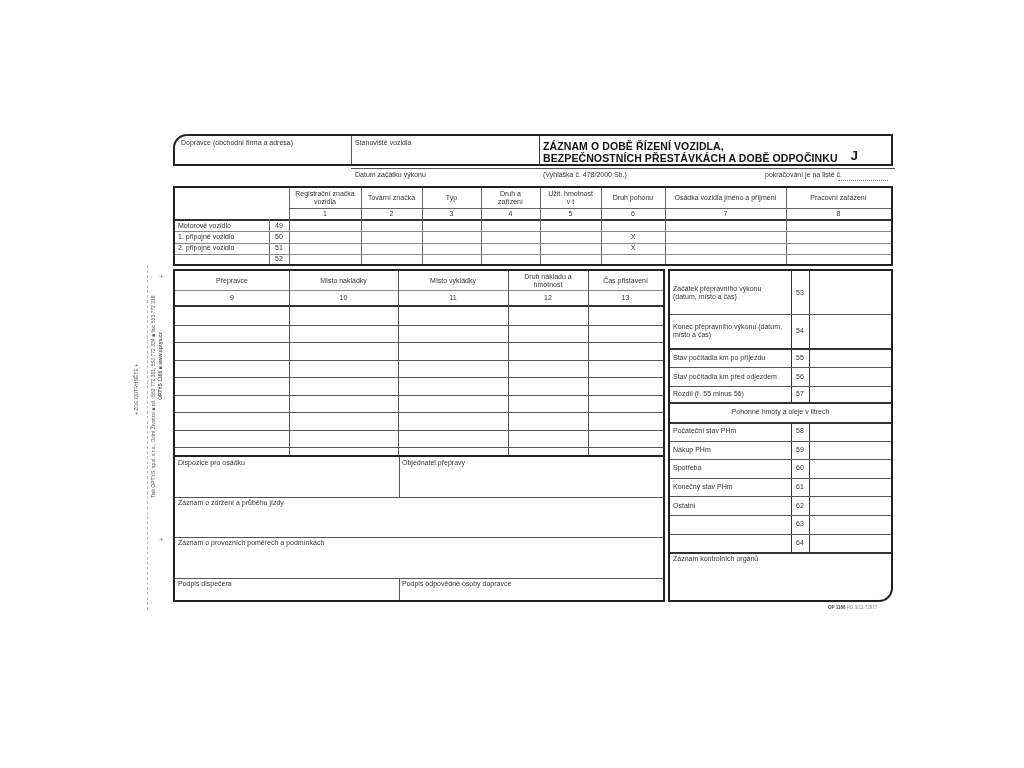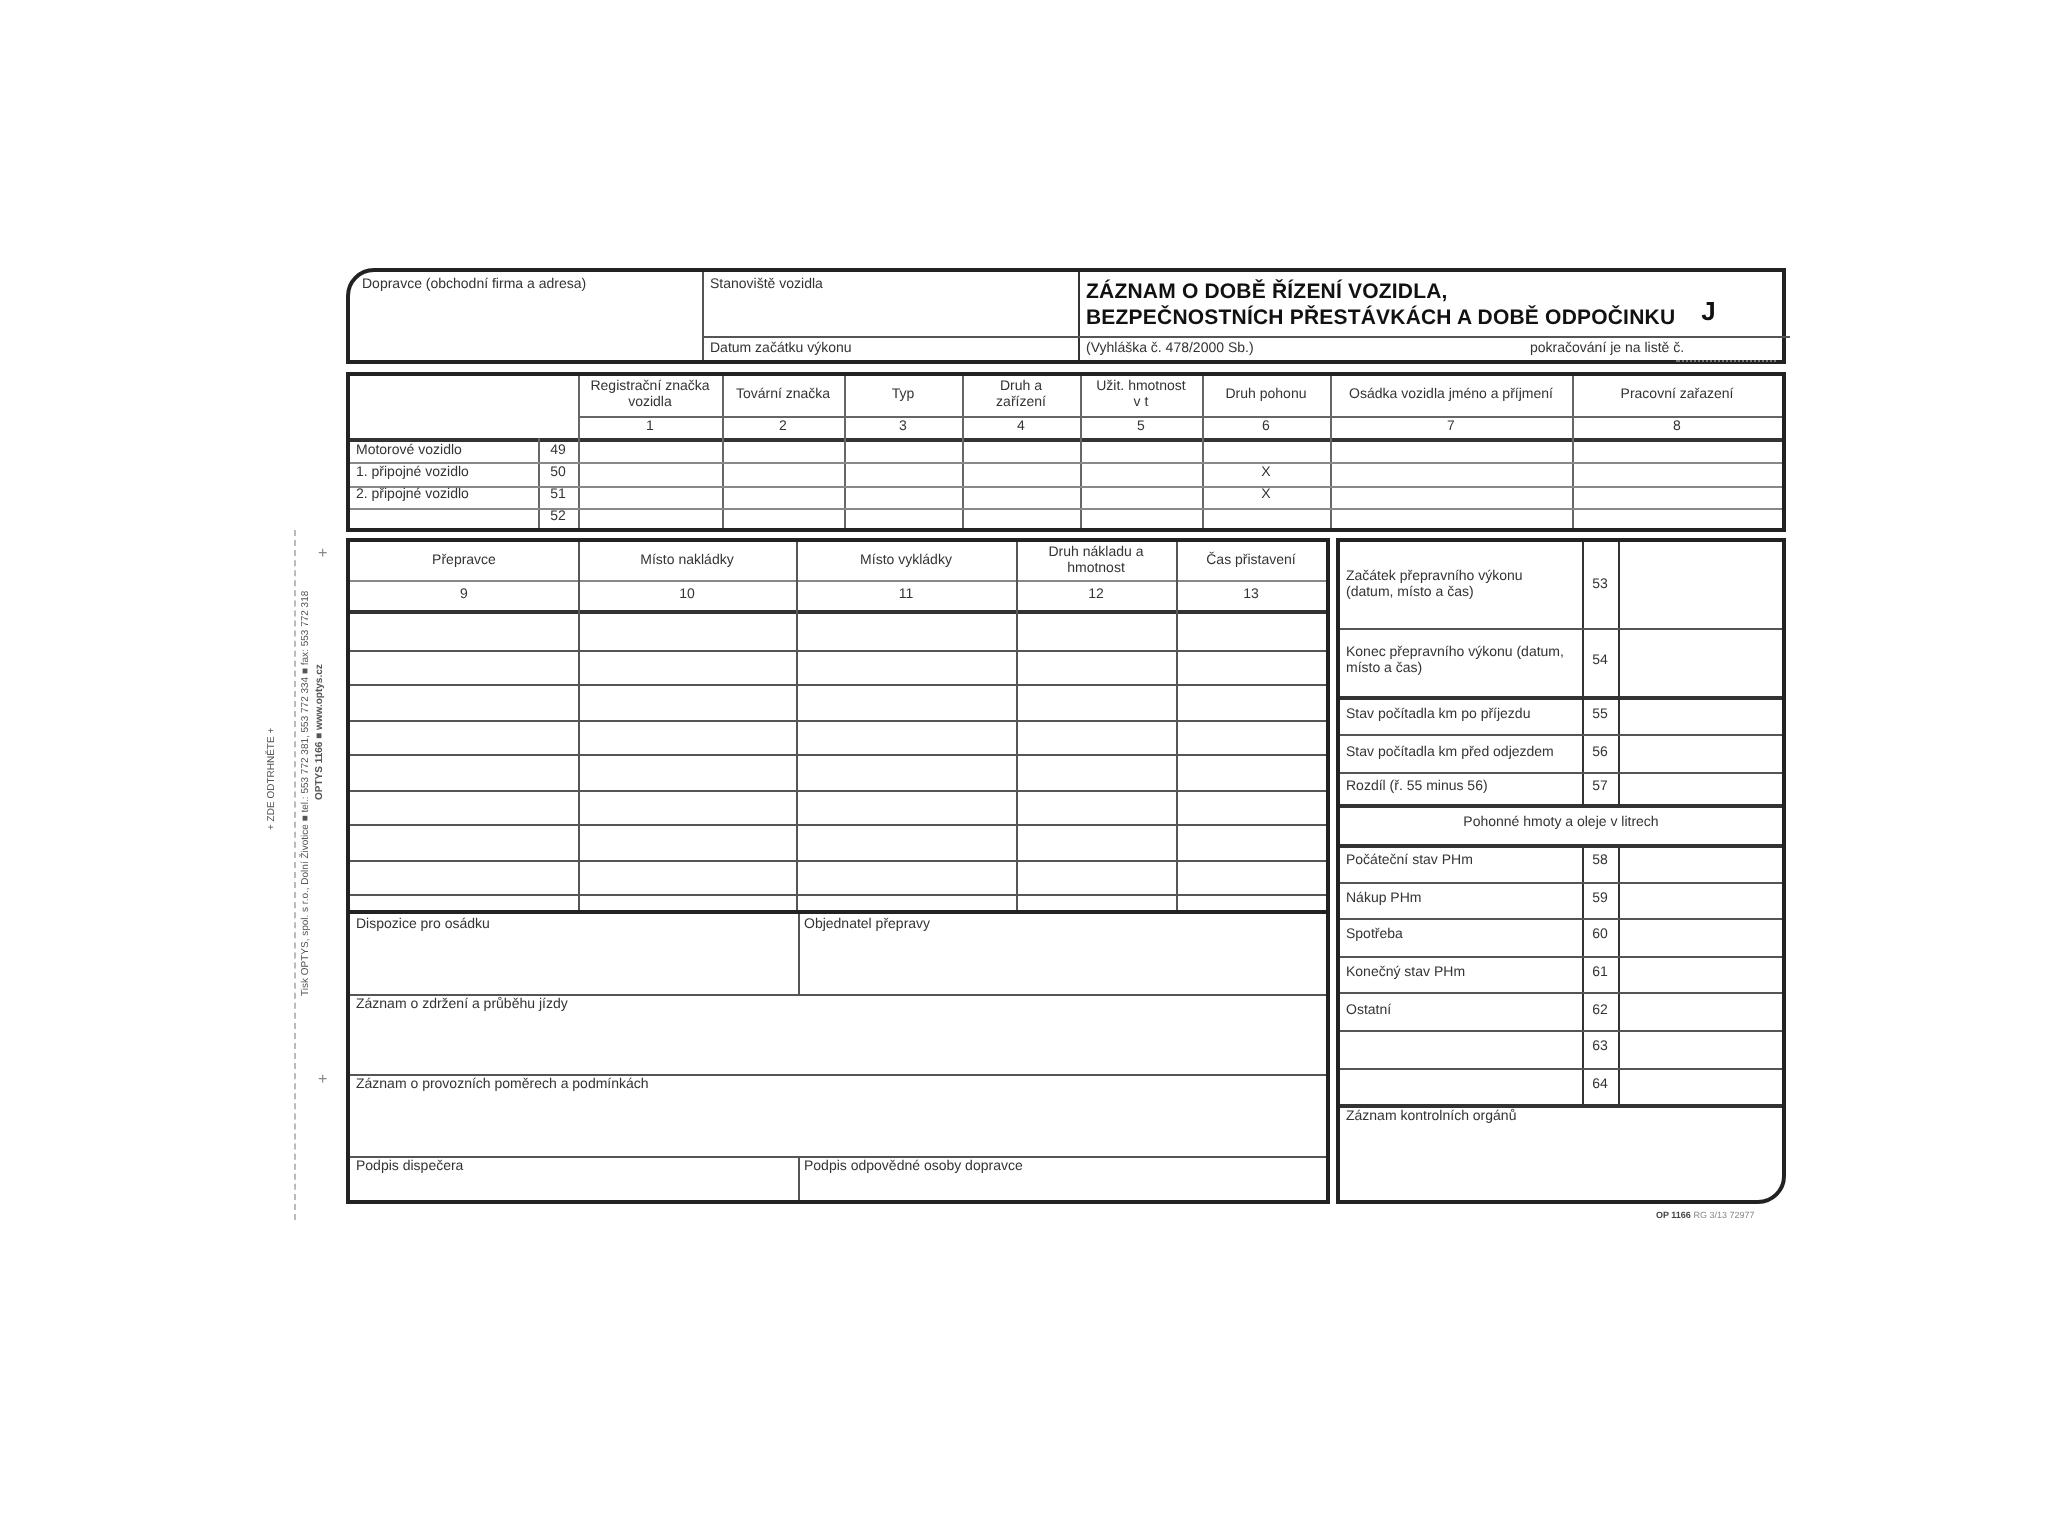--- a/index.html
+++ b/index.html
@@ -17,21 +17,21 @@
 </head>
 <body>
 
 <div class="abs" style="left:147px;top:265px;width:0;height:345px;border-left:1px dashed #bbb;"></div>
 <div class="vtext" style="left:133px;top:415px;">+   ZDE ODTRHNĚTE   +</div>
 <div class="vtext" style="left:150px;top:498px;">Tisk OPTYS, spol. s r.o., Dolní Životice ■ tel.: 553 772 381, 553 772 334 ■ fax: 553 772 318</div>
 <div class="vtext" style="left:157px;top:400px;font-weight:bold;">OPTYS 1166 ■ www.optys.cz</div>
 <div class="abs lbl" style="left:159px;top:272px;font-size:8px;color:#888;">+</div>
 <div class="abs lbl" style="left:159px;top:535px;font-size:8px;color:#888;">+</div>
 
-<div class="abs" style="left:173px;top:134px;width:720px;height:48px;border:2px solid #222;border-top-left-radius:14px;">
+<div class="abs" style="left:173px;top:134px;width:720px;height:32px;border:2px solid #222;border-top-left-radius:14px;">
   <div class="vl" style="left:176px;"></div>
   <div class="vl" style="left:364px;border-left-width:1.5px;border-color:#333;"></div>
   <div class="abs" style="left:176px;top:32px;width:544px;border-top:1px solid #555;"></div>
 
   <div class="abs lbl" style="left:6px;top:3px;">Dopravce (obchodní firma a adresa)</div>
   <input class="field" style="left: 6px; top: 14px; width: 165px; height: 28px;">
 
   <div class="abs lbl" style="left:180px;top:3px;">Stanoviště vozidla</div>
   <input class="field" style="left: 180px; top: 14px; width: 180px; height: 16px;">
 

